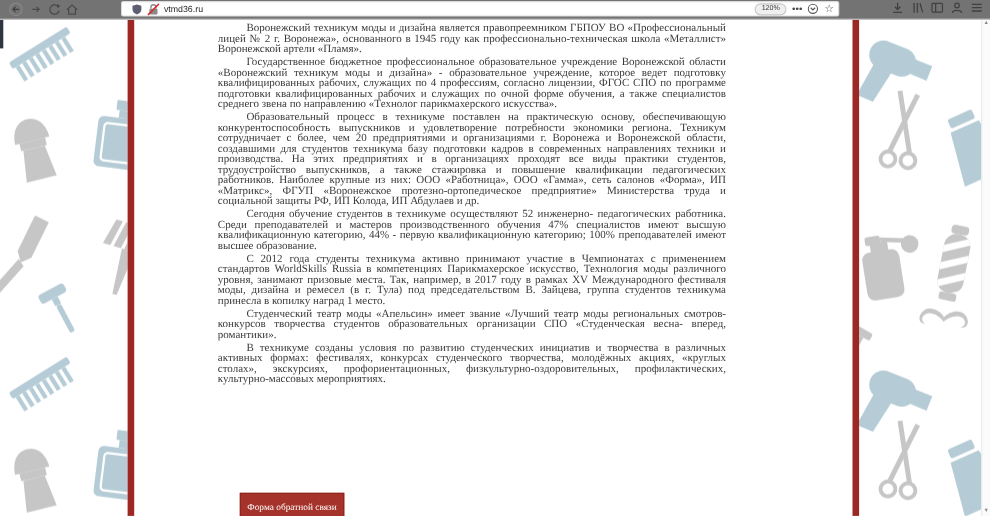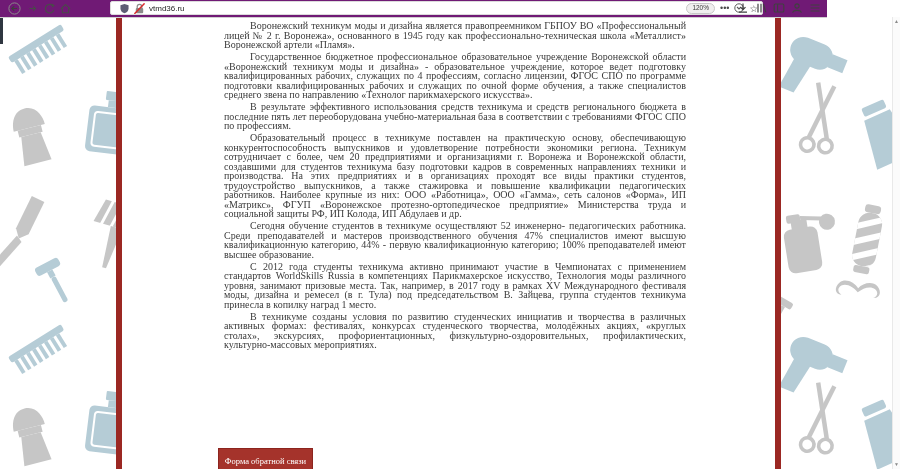--- a/index.html
+++ b/index.html
@@ -1,36 +1,36 @@
 <!DOCTYPE html>
 <html><head>
 <meta charset="utf-8">
 <style>
   html,body{margin:0;padding:0;background:#fff;}
   .app{position:relative;width:900px;height:469px;overflow:hidden;font-family:"Liberation Sans",sans-serif;background:#fff;}
 
   
-  .toolbar{position:absolute;left:0;top:0;width:827px;height:17px;background:#701a75;border-bottom:1px solid #d0cfd0;z-index:30;}
+  .toolbar{position:absolute;left:0;top:0;width:900px;height:17px;background:#737373;border-bottom:1px solid #d0cfd0;z-index:30;}
   .navbtn{position:absolute;top:1px;width:14px;height:14px;display:flex;align-items:center;justify-content:center;cursor:pointer;}
   .urlbar{position:absolute;left:110px;top:1px;width:653px;height:14px;background:#fff;border:1px solid #dcdbdc;border-radius:2px;display:flex;align-items:center;box-sizing:border-box;padding:0 4px;}
   .url-text{font-size:8px;color:#1f1f1f;margin-left:4px;flex:0 0 auto;}
   .urlbar .spacer{flex:1;}
   .zoom-pill{font-size:6.5px;color:#3a3a3a;background:#f0efef;border:1px solid #c9c8c9;border-radius:7px;padding:0.5px 5px;line-height:8px;}
   .url-ico{margin-left:5px;display:flex;align-items:center;}
   .right-icons{position:absolute;right:0;top:0;height:17px;display:flex;align-items:center;gap:6px;padding-right:6px;}
   .dots{font-size:9px;color:#4a4a4a;line-height:8px;letter-spacing:0;}
   .star{font-size:9.5px;color:#4a4a4a;line-height:9px;}
 
   
   .page{position:absolute;left:0;top:17px;width:900px;height:452px;overflow:hidden;background:#fff;}
   .bg-pattern{position:absolute;left:0;top:0;}
   .edge-artifact{position:absolute;left:0;top:0;width:3px;height:27px;background:#2f3640;}
 
   .content{position:absolute;left:116px;top:0;width:653px;height:452px;background:#ffffff;border-left:6px solid #9b2823;border-right:6px solid #9b2823;box-sizing:content-box;}
-  .text-col{position:absolute;left:102px;top:4px;width:462px;height:436px;overflow:hidden;}
+  .text-col{position:absolute;left:76px;top:4px;width:462px;height:436px;overflow:hidden;}
   .text-col p{margin:0 0 2.5px 0;font-family:"Liberation Serif",serif;font-size:10px;line-height:9.5px;color:#3a3a3a;text-align:justify;text-indent:26px;}
 
   .feedback-btn{position:absolute;left:218px;top:431px;width:95px;height:26px;background:#a5332b;border:1px solid #8c241e;color:#ffffff;font-family:"Liberation Serif",serif;font-size:8.5px;display:flex;align-items:center;justify-content:center;cursor:pointer;box-sizing:border-box;}
 
   
   .scrollbar{position:absolute;right:0;top:17px;width:7px;height:452px;background:#fbfbfb;border-left:1px solid #e9e9e9;z-index:25;}
   .sb-arrow{position:absolute;left:0;width:7px;font-size:5px;color:#8b8b8b;text-align:center;line-height:7px;}
   .sb-up{top:1px;} .sb-down{bottom:1px;}
 </style>
 </head>
@@ -216,24 +216,24 @@
       <rect width="900" height="452" fill="#ffffff"></rect>
       <rect width="900" height="452" fill="url(#bp)"></rect>
     </svg>
 
     <div class="edge-artifact"></div>
 
     <div class="content">
       <div class="text-col">
         <p>Воронежский техникум моды и дизайна является правопреемником ГБПОУ ВО «Профессиональный лицей № 2 г. Воронежа», основанного в 1945 году как профессионально-техническая школа «Металлист» Воронежской артели «Пламя».</p>
         <p>Государственное бюджетное профессиональное образовательное учреждение Воронежской области «Воронежский техникум моды и дизайна» - образовательное учреждение, которое ведет подготовку квалифицированных рабочих, служащих по 4 профессиям, согласно лицензии, ФГОС СПО по программе подготовки квалифицированных рабочих и служащих по очной форме обучения, а также специалистов среднего звена по направлению «Технолог парикмахерского искусства».</p>
-        <p>В результате эффективного использования средств техникума и средств регионального бюджета в последние пять лет переоборудована учебно-материальная база в соответствии с требованиями ФГОС СПО по профессиям.</p>
         <p>Образовательный процесс в техникуме поставлен на практическую основу, обеспечивающую конкурентоспособность выпускников и удовлетворение потребности экономики региона. Техникум сотрудничает с более, чем 20 предприятиями и организациями г. Воронежа и Воронежской области, создавшими для студентов техникума базу подготовки кадров в современных направлениях техники и производства. На этих предприятиях и в организациях проходят все виды практики студентов, трудоустройство выпускников, а также стажировка и повышение квалификации педагогических работников. Наиболее крупные из них: ООО «Работница», ООО «Гамма», сеть салонов «Форма», ИП «Матрикс», ФГУП «Воронежское протезно-ортопедическое предприятие» Министерства труда и социальной защиты РФ, ИП Колода, ИП Абдулаев и др.</p>
         <p>Сегодня обучение студентов в техникуме осуществляют 52 инженерно- педагогических работника. Среди преподавателей и мастеров производственного обучения 47% специалистов имеют высшую квалификационную категорию, 44% - первую квалификационную категорию; 100% преподавателей имеют высшее образование.</p>
         <p>С 2012 года студенты техникума активно принимают участие в Чемпионатах с применением стандартов WorldSkills Russia в компетенциях Парикмахерское искусство, Технология моды различного уровня, занимают призовые места. Так, например, в 2017 году в рамках XV Международного фестиваля моды, дизайна и ремесел (в г. Тула) под председательством В. Зайцева, группа студентов техникума принесла в копилку наград 1 место.</p>
+        <p>Студенческий театр моды «Апельсин» имеет звание «Лучший театр моды региональных смотров-конкурсов творчества студентов образовательных организации СПО «Студенческая весна- вперед, романтики».</p>
         <p>В техникуме созданы условия по развитию студенческих инициатив и творчества в различных активных формах: фестивалях, конкурсах студенческого творчества, молодёжных акциях, «круглых столах», экскурсиях, профориентационных, физкультурно-оздоровительных, профилактических, культурно-массовых мероприятиях.</p>
       </div>
     </div>
 
     <div class="feedback-btn">Форма обратной связи</div>
   </div>
 
   <div class="scrollbar">
     <div class="sb-arrow sb-up">▲</div>
     <div class="sb-arrow sb-down">▼</div>

